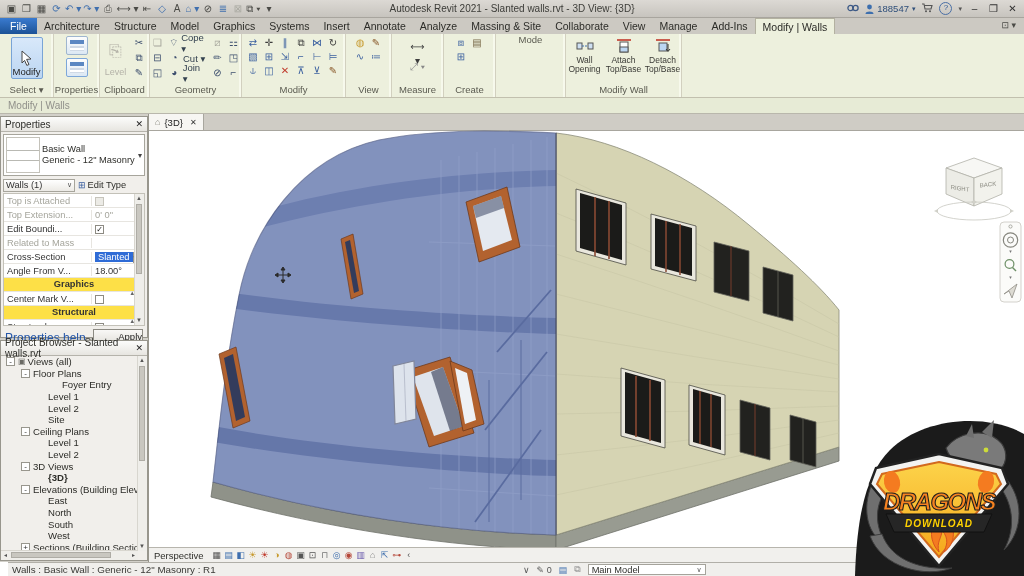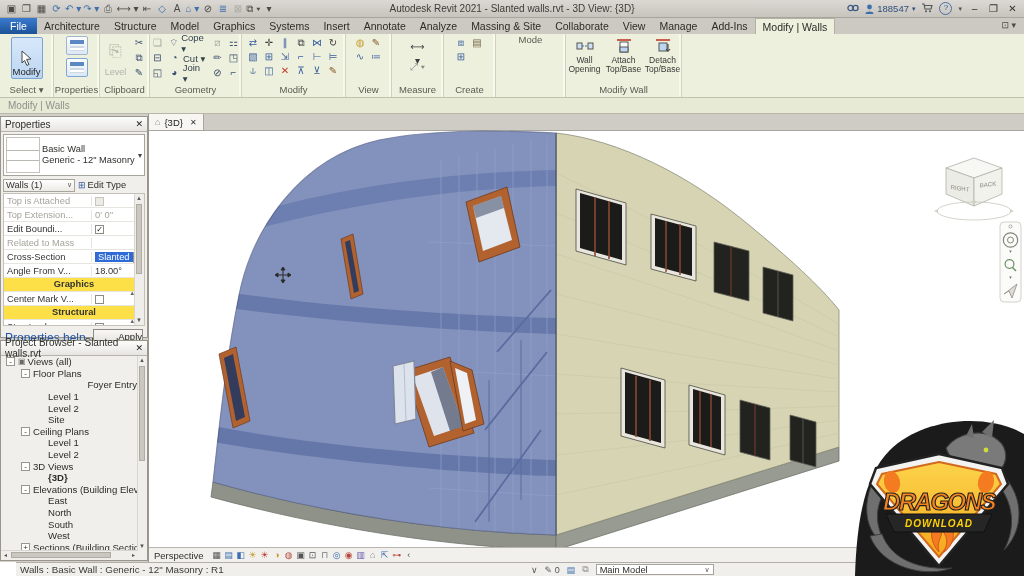--- a/index.html
+++ b/index.html
@@ -105,21 +105,21 @@
   .viewtabs{height:16px;background:#cfccc5;display:flex;border-bottom:1px solid #a8a69e;}
   .vtab{background:#f7f6f3;border-right:1px solid #a8a69e;display:flex;align-items:center;
     padding:0 6px;gap:4px;font-size:9.5px;color:#222;}
   .vtab .home{color:#7a7a70;font-size:9px;}
   .vtab .x{font-size:8px;color:#333;margin-left:3px;}
   .canvas-svg{position:absolute;left:0;top:16px;}
   .vcbar{position:absolute;left:0;bottom:0;right:0;height:14px;background:#f1f0ed;border-top:1px solid #b7b5ad;
     display:flex;align-items:center;padding-left:5px;gap:3px;font-size:9.5px;color:#2e2e2a;}
   .vci{font-size:9px;width:12px;text-align:center;line-height:13px;}
   
-  .statusbar{position:absolute;left:16px;bottom:0;width:866px;height:14px;background:#f0efec;
+  .statusbar{position:absolute;left:8px;bottom:0;width:866px;height:14px;background:#f0efec;
     border-top:1px solid #b1afa8;display:flex;align-items:center;font-size:9.8px;color:#3a3a36;
     padding:0 4px;box-sizing:border-box;}
   .sb-right{position:absolute;left:515px;top:1px;display:flex;gap:7px;align-items:center;font-size:9px;color:#555;}
   .mm-combo{width:118px;height:11px;border:1px solid #a5a39b;background:#fff;display:flex;
     align-items:center;padding:0 3px;font-size:9.3px;color:#2e2e2a;box-sizing:border-box;}
   .mm-combo b{margin-left:auto;font-size:7px;font-weight:normal;color:#555;}
   
   .logo{position:absolute;right:0;bottom:0;width:170px;height:158px;z-index:60;}
 </style>
 </head>
@@ -477,21 +477,21 @@
     <div class="tree" id="tree">
         <div class="trow" style="padding-left: 4px;">
           <span class="texp">-</span>
           <span class="tico">▣</span>
           <span>Views (all)</span>
         </div>
         <div class="trow" style="padding-left: 19px;">
           <span class="texp">-</span>
           <span>Floor Plans</span>
         </div>
-        <div class="trow" style="padding-left: 34px; justify-content: flex-end;">
+        <div class="trow" style="padding-left: 48px;">
           <span style="width: 12px; flex: 0 0 auto;"></span>
           <span>Foyer Entry</span>
         </div>
         <div class="trow" style="padding-left: 34px;">
           <span style="width: 12px; flex: 0 0 auto;"></span>
           <span>Level 1</span>
         </div>
         <div class="trow" style="padding-left: 34px;">
           <span style="width: 12px; flex: 0 0 auto;"></span>
           <span>Level 2</span>

